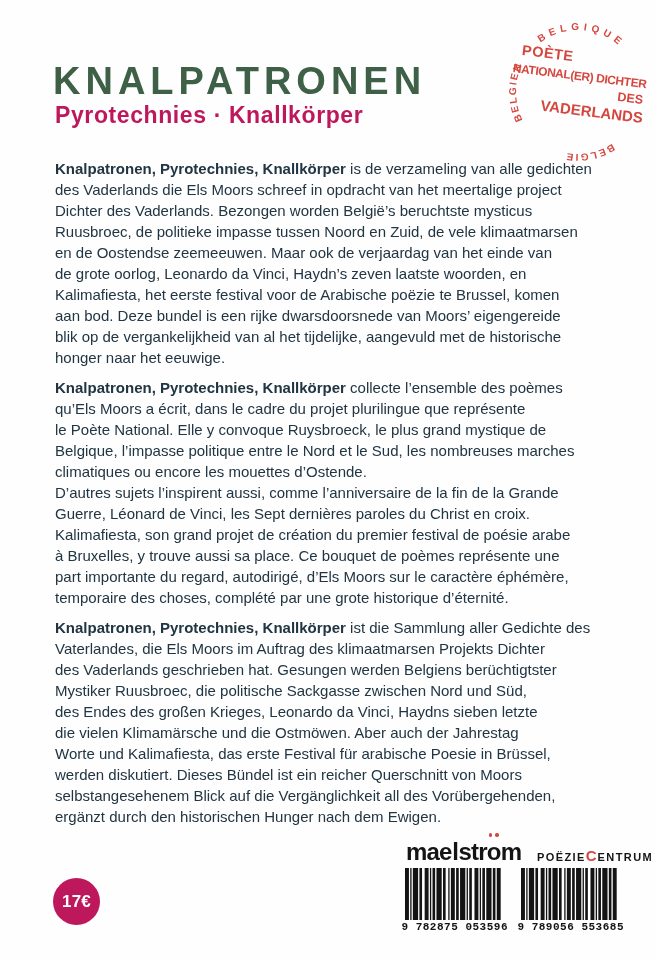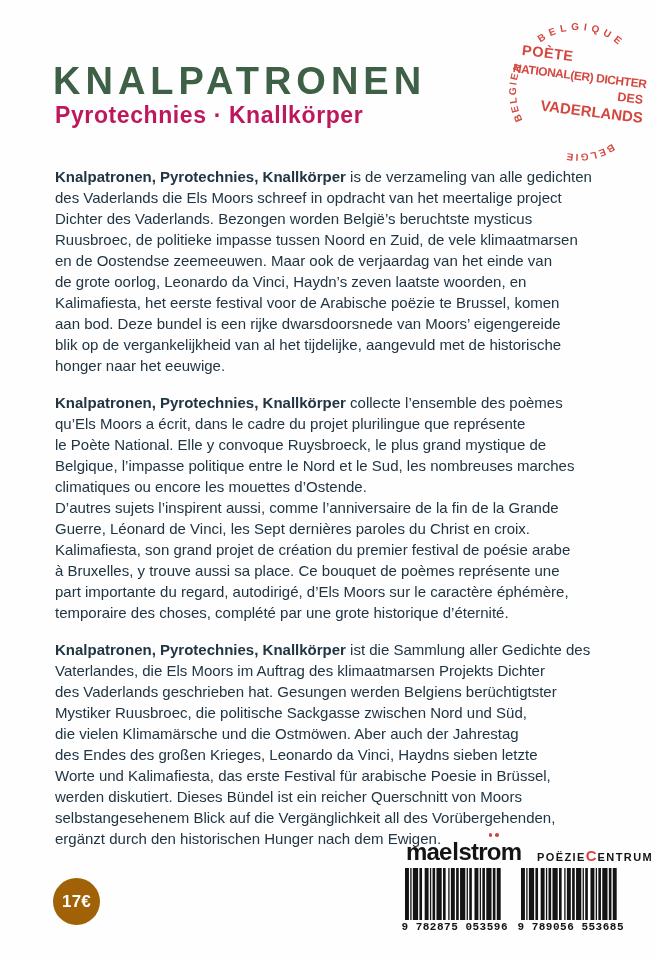--- a/index.html
+++ b/index.html
@@ -20,26 +20,26 @@
   .stamp text{fill:#d4473f;font-family:"Liberation Sans","DejaVu Sans",sans-serif;font-weight:700;}
   .arc-word{font-size:10px;letter-spacing:2px;}
   .arc-word-top{font-size:10px;letter-spacing:4.5px;}
   .st-l1{font-size:14.5px;letter-spacing:.5px;}
   .st-l2{font-size:12px;letter-spacing:-.4px;}
   .st-l3{font-size:12.5px;}
   .st-l4{font-size:15px;}
   
   .bodytext{position:absolute;left:55px;top:150px;width:575px;
     font-size:15px;line-height:21px;font-weight:500;color:#213543;}
-  .para{margin:16px 0 9px 0;}
+  .para{margin:8px 0 9px 0;}
   .line{white-space:nowrap;}
   .lead{font-weight:800;}
   
   .price-badge{position:absolute;left:53px;top:878px;width:47px;height:47px;
-    border-radius:50%;background:#a16207;color:#fff;font-size:17px;font-weight:700;
+    border-radius:50%;background:#be185d;color:#fff;font-size:17px;font-weight:700;
     display:flex;align-items:center;justify-content:center;letter-spacing:.2px;}
   .maelstrom{position:absolute;left:406px;top:838px;font-size:24px;color:#141414;
     font-weight:600;letter-spacing:-.8px;white-space:nowrap;}
   .maelstrom .heavy-l{font-weight:900;padding:0 .5px;}
   .maelstrom .o-wrap{position:relative;display:inline-block;}
   .umlaut-dots{position:absolute;left:50%;top:-5px;transform:translateX(-50%);
     display:flex;gap:3px;}
   .umlaut-dots i{width:3.5px;height:3.5px;border-radius:50%;background:#d4473f;display:block;}
   .poeziecentrum{position:absolute;left:537px;top:847px;font-size:11px;font-weight:700;
     color:#141414;letter-spacing:1.4px;white-space:nowrap;}
@@ -109,22 +109,22 @@
       <div class="line">à Bruxelles, y trouve aussi sa place. Ce bouquet de poèmes représente une</div>
       <div class="line">part importante du regard, autodirigé, d’Els Moors sur le caractère éphémère,</div>
       <div class="line">temporaire des choses, complété par une grote historique d’éternité.</div>
     </div>
 
     <div class="para">
       <div class="line"><span class="lead">Knalpatronen, Pyrotechnies, Knallkörper</span><span> ist die Sammlung aller Gedichte des</span></div>
       <div class="line">Vaterlandes, die Els Moors im Auftrag des klimaatmarsen Projekts Dichter</div>
       <div class="line">des Vaderlands geschrieben hat. Gesungen werden Belgiens berüchtigtster</div>
       <div class="line">Mystiker Ruusbroec, die politische Sackgasse zwischen Nord und Süd,</div>
+      <div class="line">des Endes des großen Krieges, Leonardo da Vinci, Haydns sieben letzte</div>
       <div class="line">die vielen Klimamärsche und die Ostmöwen. Aber auch der Jahrestag</div>
-      <div class="line">des Endes des großen Krieges, Leonardo da Vinci, Haydns sieben letzte</div>
       <div class="line">Worte und Kalimafiesta, das erste Festival für arabische Poesie in Brüssel,</div>
       <div class="line">werden diskutiert. Dieses Bündel ist ein reicher Querschnitt von Moors</div>
       <div class="line">selbstangesehenem Blick auf die Vergänglichkeit all des Vorübergehenden,</div>
       <div class="line">ergänzt durch den historischen Hunger nach dem Ewigen.</div>
     </div>
 
   </div>
 
   <div class="price-badge">
     <span>17€</span>

